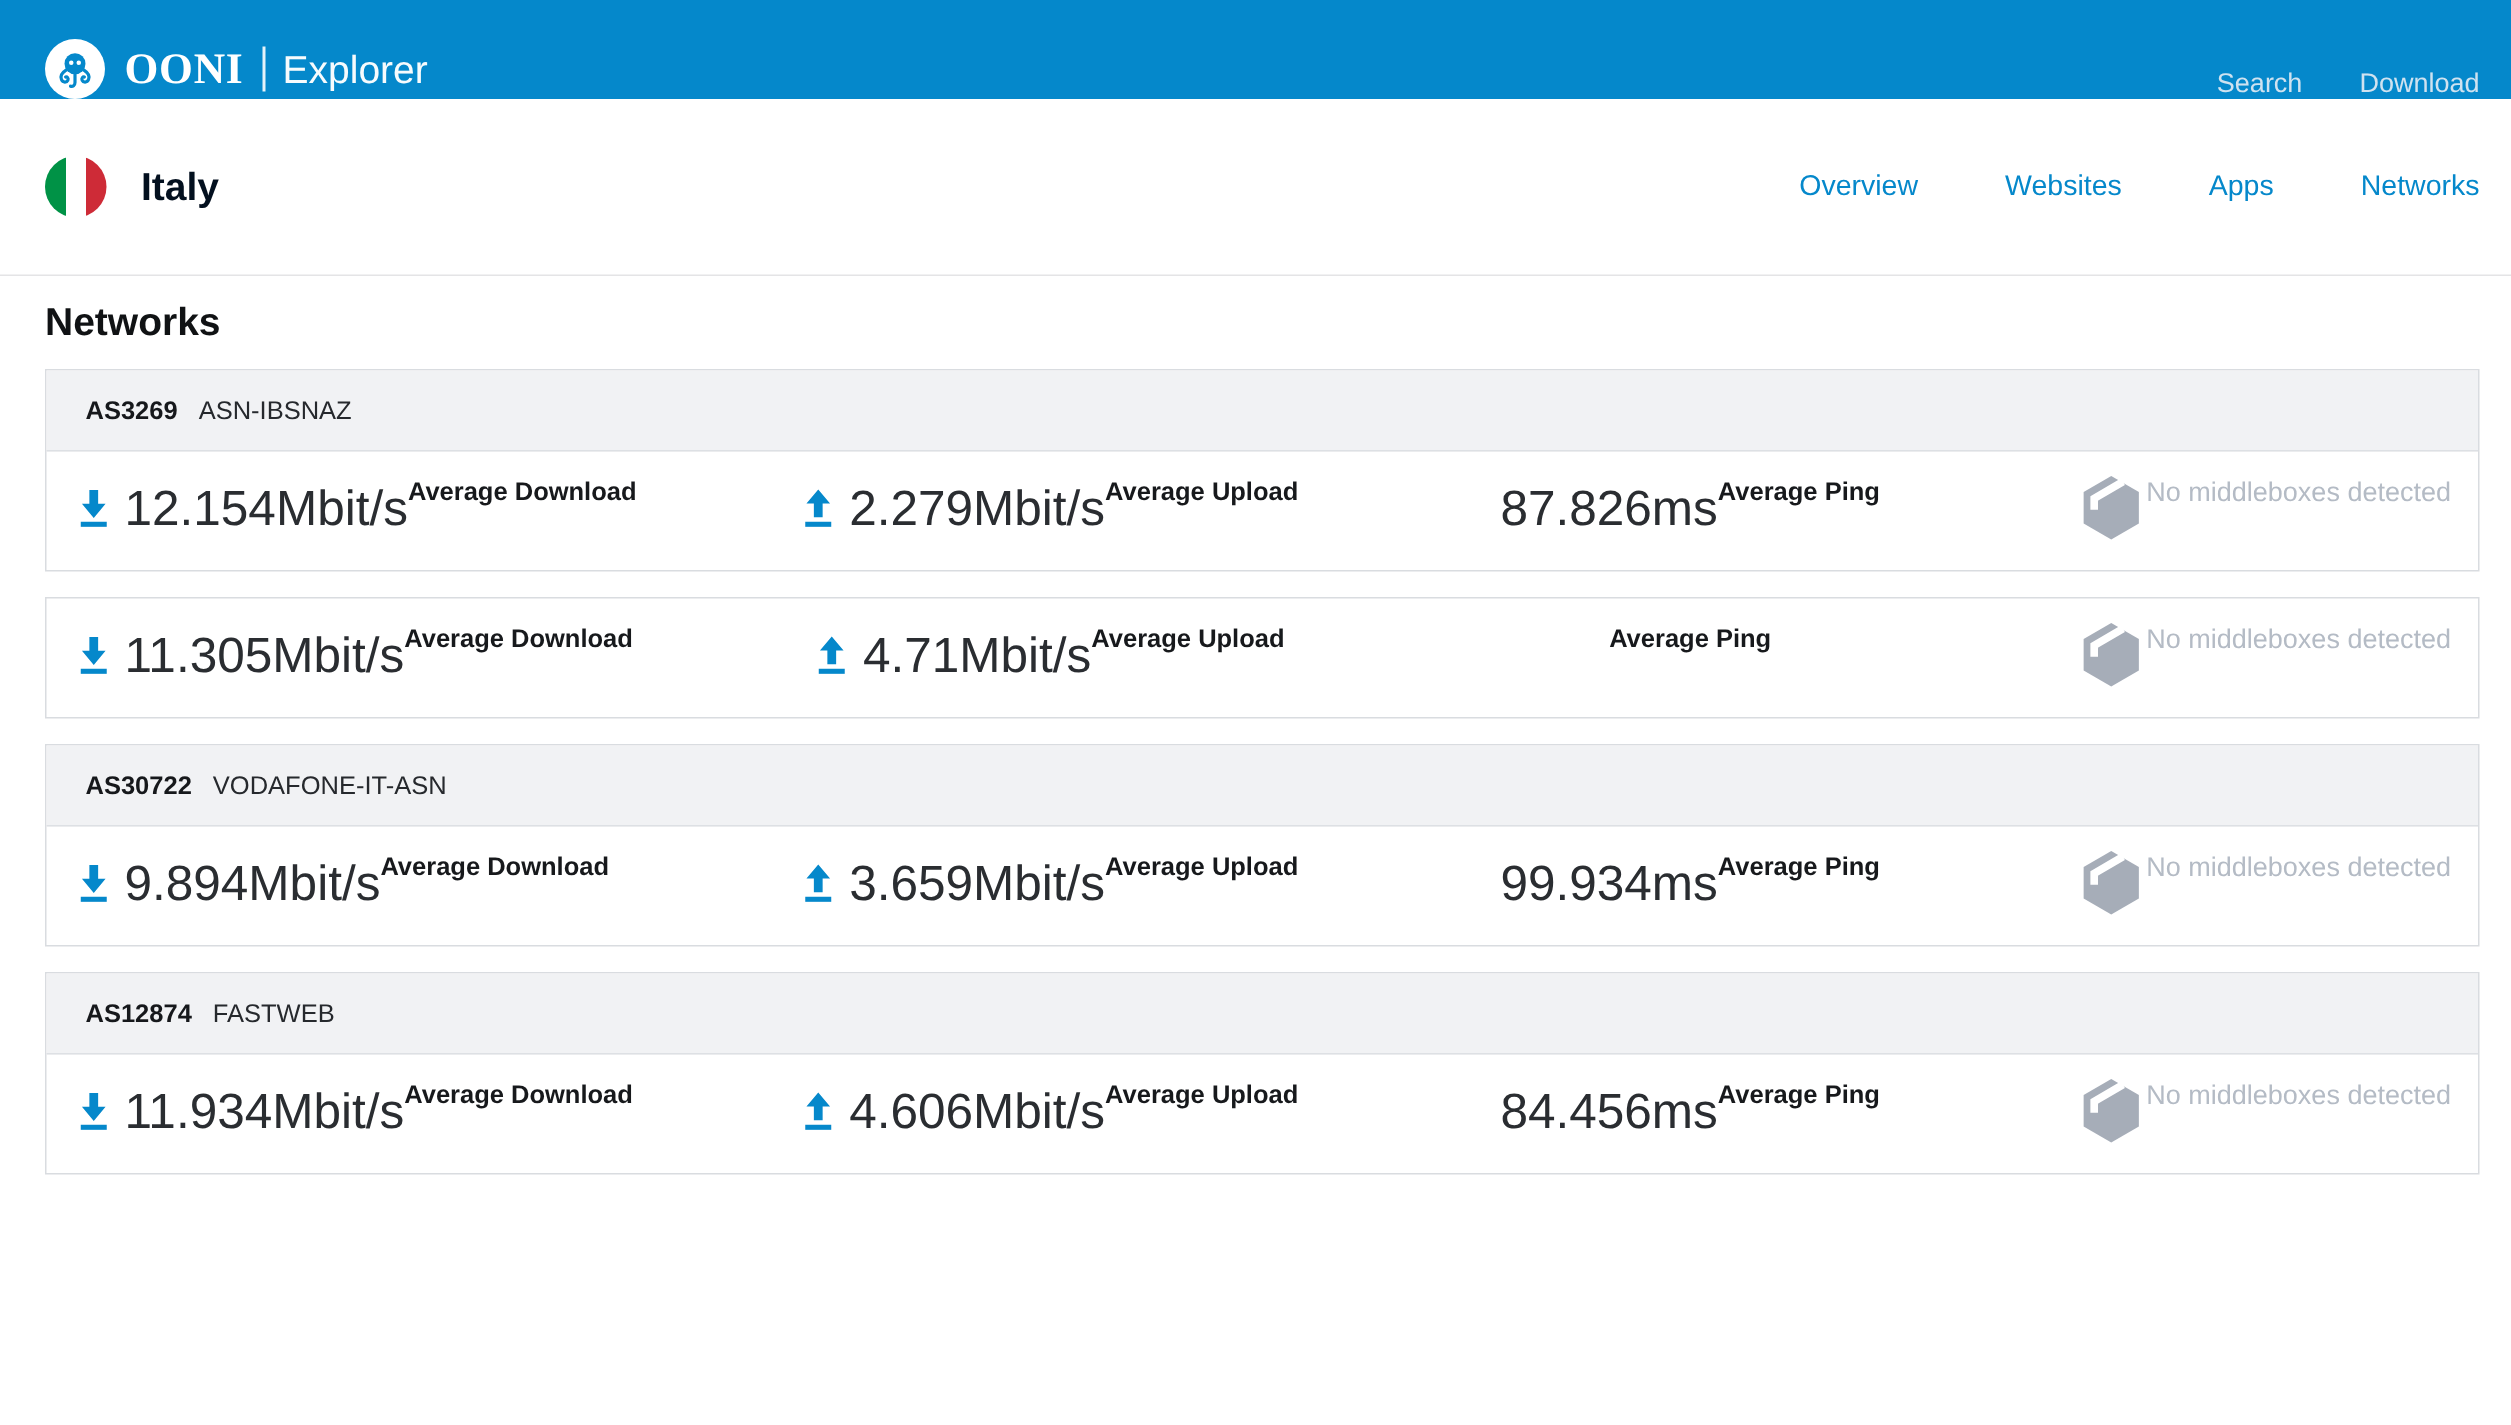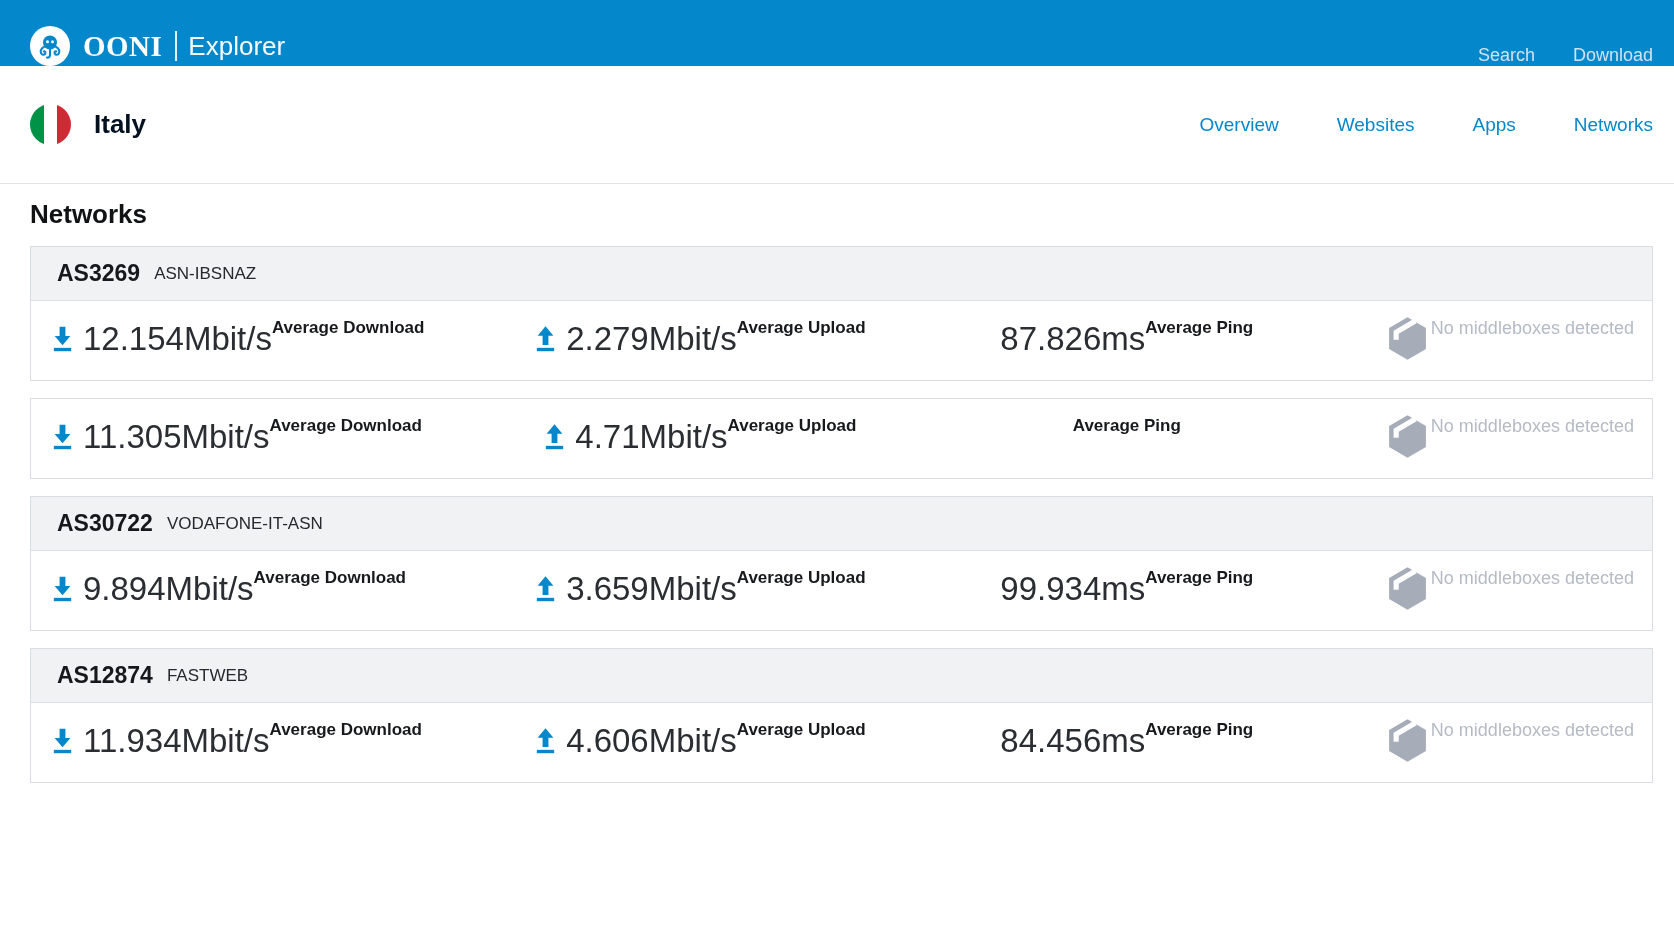--- a/index.html
+++ b/index.html
@@ -30,21 +30,21 @@
   .country-tabs { margin-left:auto; display:flex; gap:58px; }
   .country-tabs a { text-decoration:none; color:#0588cb; font-size:19px; cursor:pointer; }
 
   
   .page { padding:0 21px 0 30px; }
   .section-title { font-size:26px; font-weight:700; color:#101214; margin:15px 0 16px 0; }
 
   .card { border:1px solid #d9dce0; margin-bottom:17px; background:#fff; }
   .card-head { height:54px; background:#f1f2f4; border-bottom:1px solid #dde0e4;
     display:flex; align-items:center; padding:0 26px; }
-  .asn { font-size:23px; font-weight:700; color:#16181b; margin-right:14px; }
+  .asn { font-size:17px; font-weight:700; color:#16181b; margin-right:14px; }
   .asname { font-size:17px; font-weight:400; color:#26292d; }
 
   .card-body { display:grid; grid-template-columns:28% 26% 28% 18%;
     padding:14px 18px 19px 18px; }
   .cell { display:flex; flex-direction:column; }
   .c-left   { align-items:flex-start; }
   .c-center { align-items:center; }
   .c-right  { align-items:flex-end; }
   .block { display:flex; flex-direction:row; align-items:flex-start; text-align:right; }
   .metric-row { display:flex; align-items:center; height:46px; }

